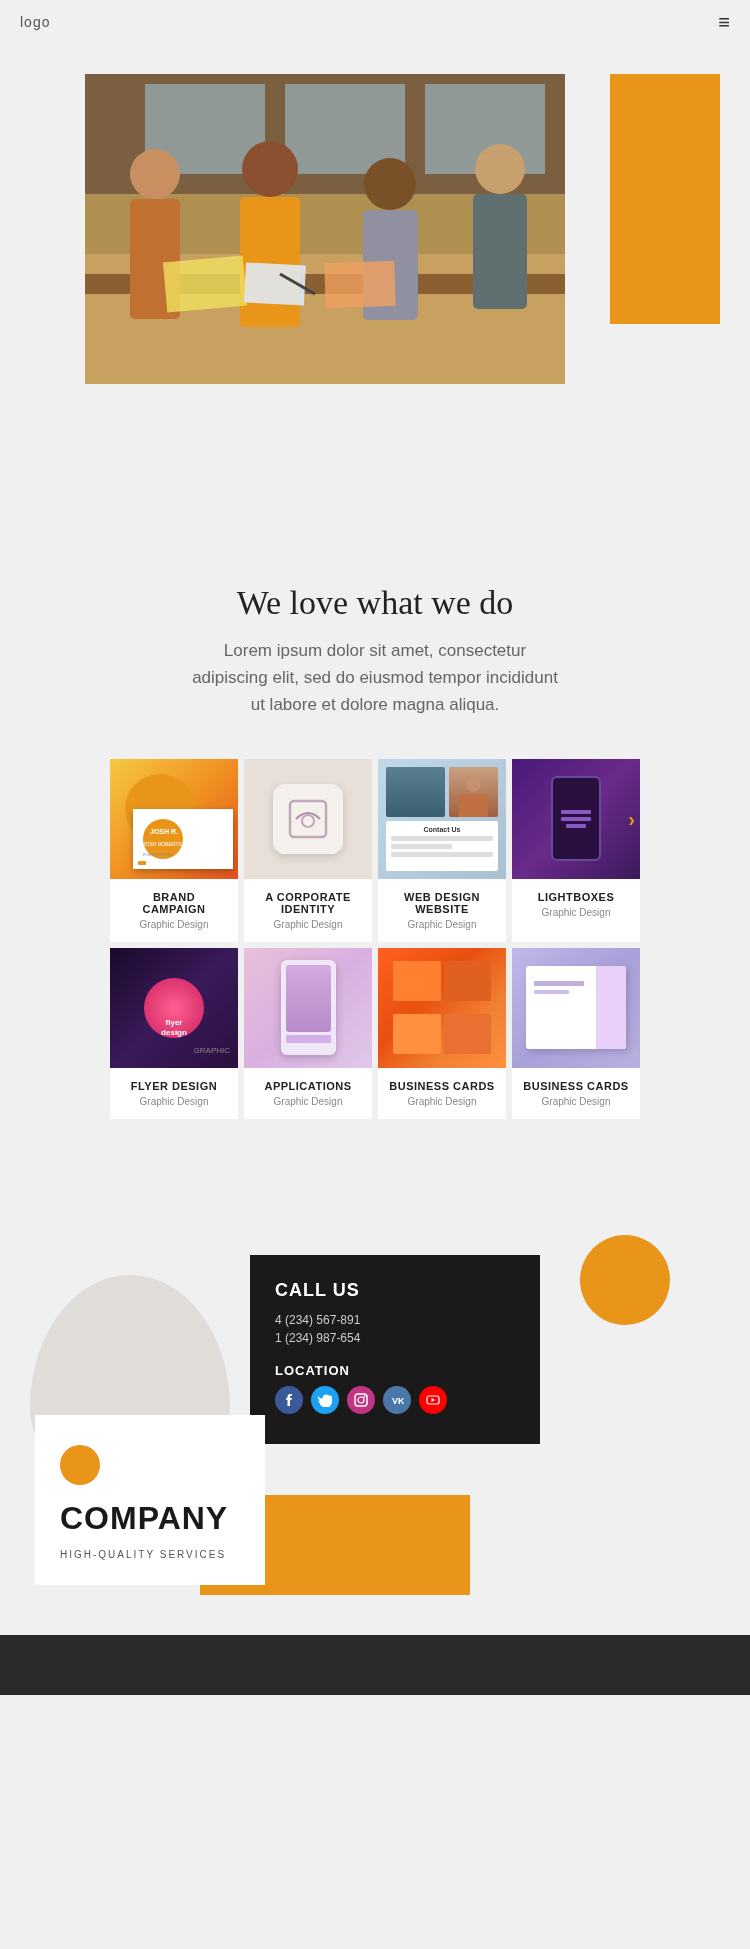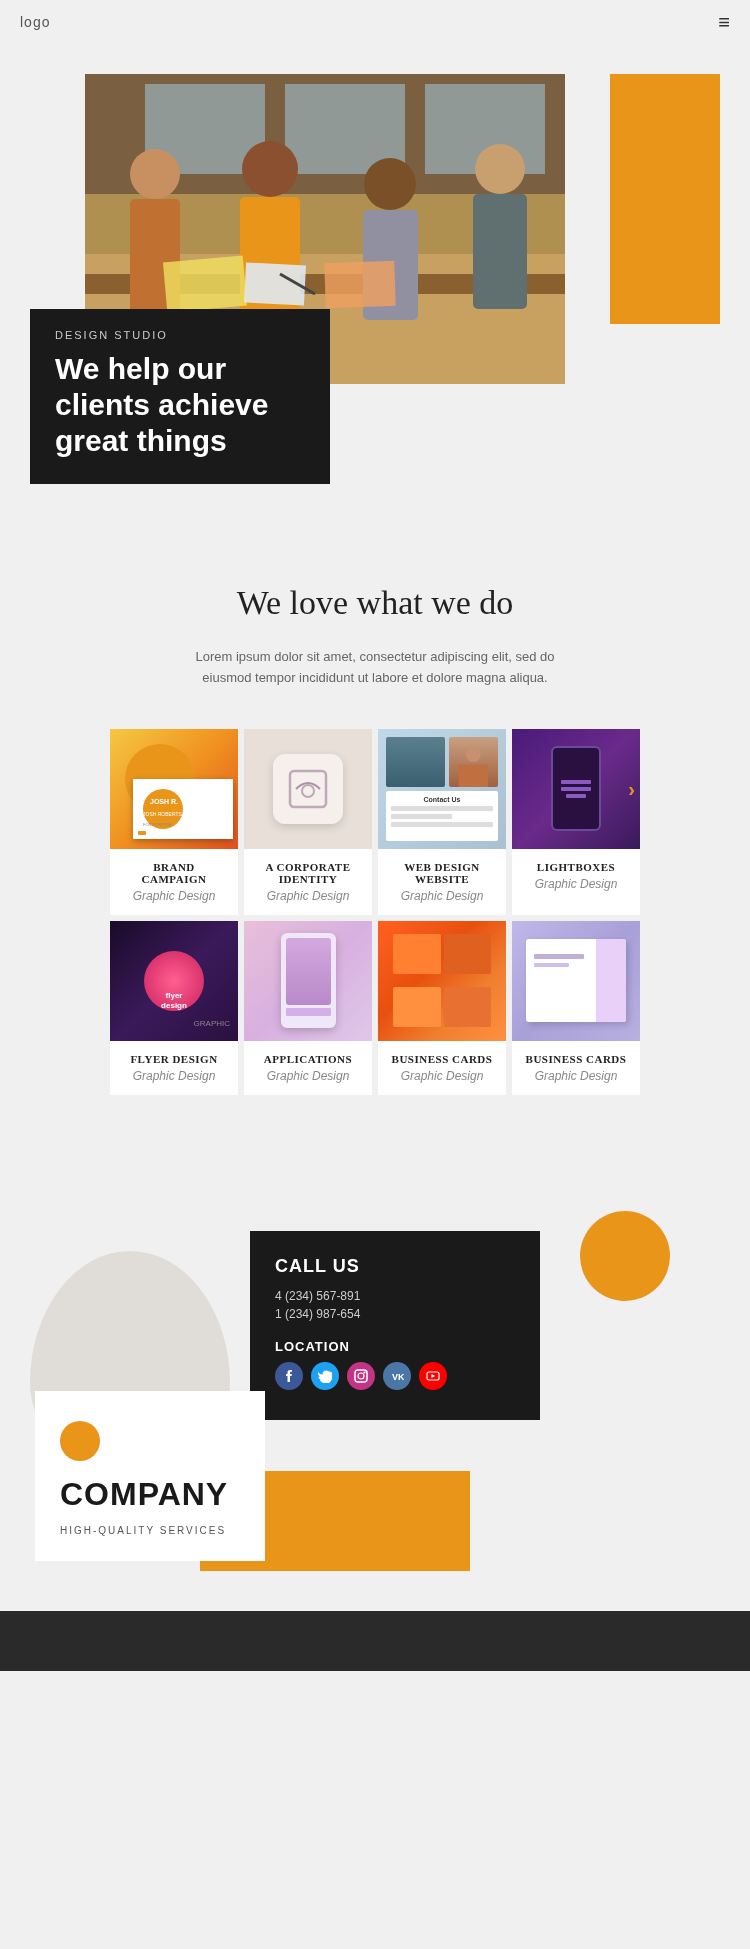--- a/index.html
+++ b/index.html
@@ -81,25 +81,25 @@
     
     .love-section {
       text-align: center;
       padding: 20px 80px 40px;
       background: #f0f0f0;
     }
     .love-heading {
       font-size: 34px;
       font-weight: 400;
       color: #222;
-      margin-bottom: 25px;
+      margin-bottom: 15px;
       font-family: Georgia, serif;
     }
     .love-desc {
-      font-size: 13px;
+      font-size: 17px;
       color: #666;
       line-height: 1.6;
       max-width: 380px;
       margin: 0 auto 40px;
       text-align: center;
     }
 
     
     .portfolio-grid {
       display: grid;
@@ -322,26 +322,24 @@
       padding: 12px 10px;
       text-align: center;
     }
     .portfolio-name {
       font-size: 11px;
       font-weight: bold;
       text-transform: uppercase;
       letter-spacing: 0.5px;
       color: #222;
       margin-bottom: 4px;
-      font-family: Liberation Serif, serif;
     }
     .portfolio-cat {
-      font-size: 12px;
+      font-size: 10px;
       color: #888;
-      font-style: italic;
     }
 
     
     .contact-section {
       position: relative;
       padding: 60px 30px 60px;
       background: #f0f0f0;
       min-height: 420px;
       margin-top: 30px;
     }
@@ -505,24 +503,20 @@
       <rect x="80" y="185" width="80" height="50" fill="#f0e060" opacity="0.8" transform="rotate(-5 120 210)"></rect>
       <rect x="160" y="190" width="60" height="40" fill="#e0e8f0" opacity="0.9" transform="rotate(3 190 210)"></rect>
       <rect x="240" y="188" width="70" height="45" fill="#f0a060" opacity="0.8" transform="rotate(-2 275 210)"></rect>
 
       <line x1="195" y1="200" x2="230" y2="220" stroke="#444" stroke-width="3"></line>
     </svg>
   </div>
 
   <div class="orange-rect"></div>
 
-  <div class="hero-text-box">
-    <div class="hero-subtitle">DESIGN STUDIO</div>
-    <div class="hero-title">We help our clients achieve great things</div>
-  </div>
 </section>
 
 <section class="love-section">
   <h2 class="love-heading">We love what we do</h2>
   <p class="love-desc">Lorem ipsum dolor sit amet, consectetur adipiscing elit, sed do eiusmod tempor incididunt ut labore et dolore magna aliqua.</p>
 
   <div class="portfolio-grid">
 
     <div class="portfolio-item">
       <div class="portfolio-thumb thumb-brand">

